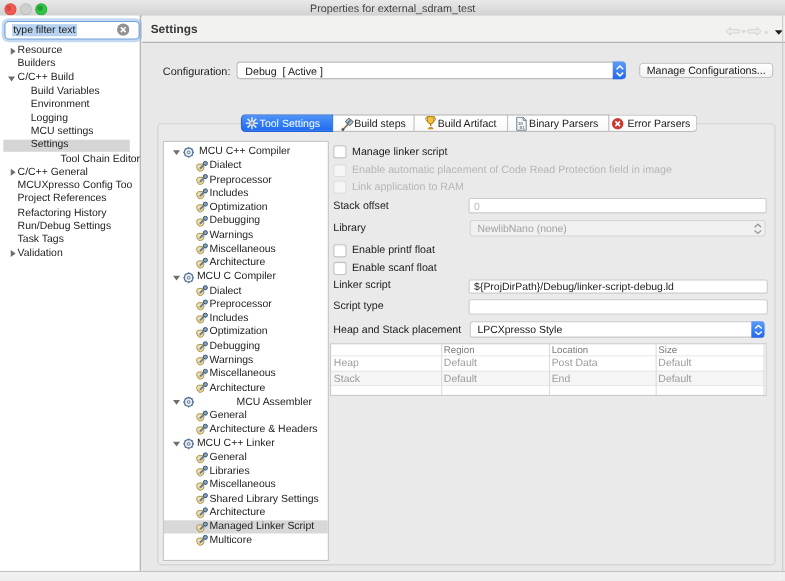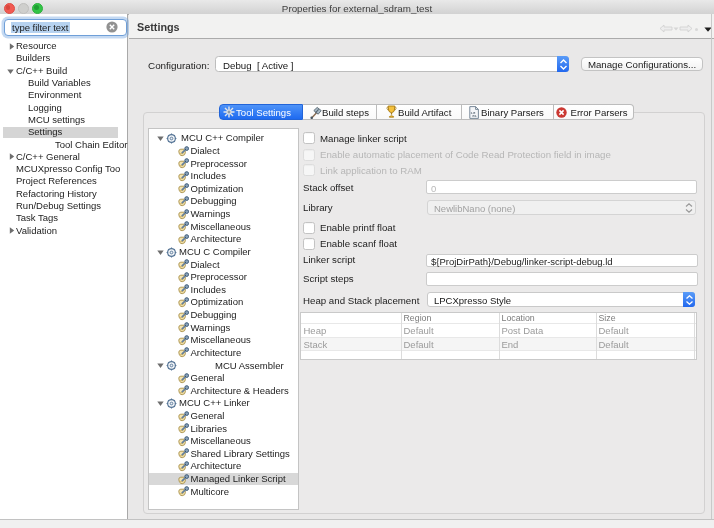--- a/index.html
+++ b/index.html
@@ -351,21 +351,21 @@
 <path d="M1 3.5 L4 0.8 L7 3.5" stroke="#9a9a9a" stroke-width="1.2" fill="none"></path>
 <path d="M1 6.5 L4 9.2 L7 6.5" stroke="#9a9a9a" stroke-width="1.2" fill="none"></path>
   </svg>
 <div class="cb" style="left:303.0px;top:221.7px;"></div>
 <div class="lbl" style="left:320.0px;top:222.0px;">Enable printf float</div>
 <div class="cb" style="left:303.0px;top:237.7px;"></div>
 <div class="lbl" style="left:320.0px;top:238.0px;">Enable scanf float</div>
 <div class="lbl" style="left:303px;top:254px;">Linker script</div>
 <div class="field" style="left:425.5px;top:253.5px;width:272px;height:13.5px;"></div>
 <div class="ftext" style="left:431px;top:256px;color:#1a1a1a;">${ProjDirPath}/Debug/linker-script-debug.ld</div>
-<div class="lbl" style="left:303px;top:273px;">Script steps</div>
+<div class="lbl" style="left:303px;top:273px;">Script type</div>
 <div class="field" style="left:425.5px;top:272px;width:272px;height:13.5px;"></div>
 <div class="lbl" style="left:303px;top:294.5px;">Heap and Stack placement</div>
 <div class="abs" style="left:427px;top:292px;width:268px;height:15px;background:#fff;border:1px solid #c9c9c9;border-radius:3px;box-sizing:border-box;"></div>
 <div class="ftext" style="left:434px;top:295px;color:#161616;">LPCXpresso Style</div>
 <div class="abs" style="left:683px;top:292px;width:12px;height:15px;background:linear-gradient(#5a9cf8,#2268ee);border-radius:0 3px 3px 0;"></div>
 <svg class="ic" style="left:684.5px;top:294.5px" width="9" height="10" viewBox="0 0 9 10">
 <path d="M1.5 3.6 L4.5 0.8 L7.5 3.6" stroke="#fff" stroke-width="1.3" fill="none"></path>
 <path d="M1.5 6.4 L4.5 9.2 L7.5 6.4" stroke="#fff" stroke-width="1.3" fill="none"></path>
   </svg>
 <div class="abs" style="left:299.5px;top:311.5px;width:397.5px;height:48px;background:#fff;border:1px solid #c9c9c9;box-sizing:border-box;"></div>

